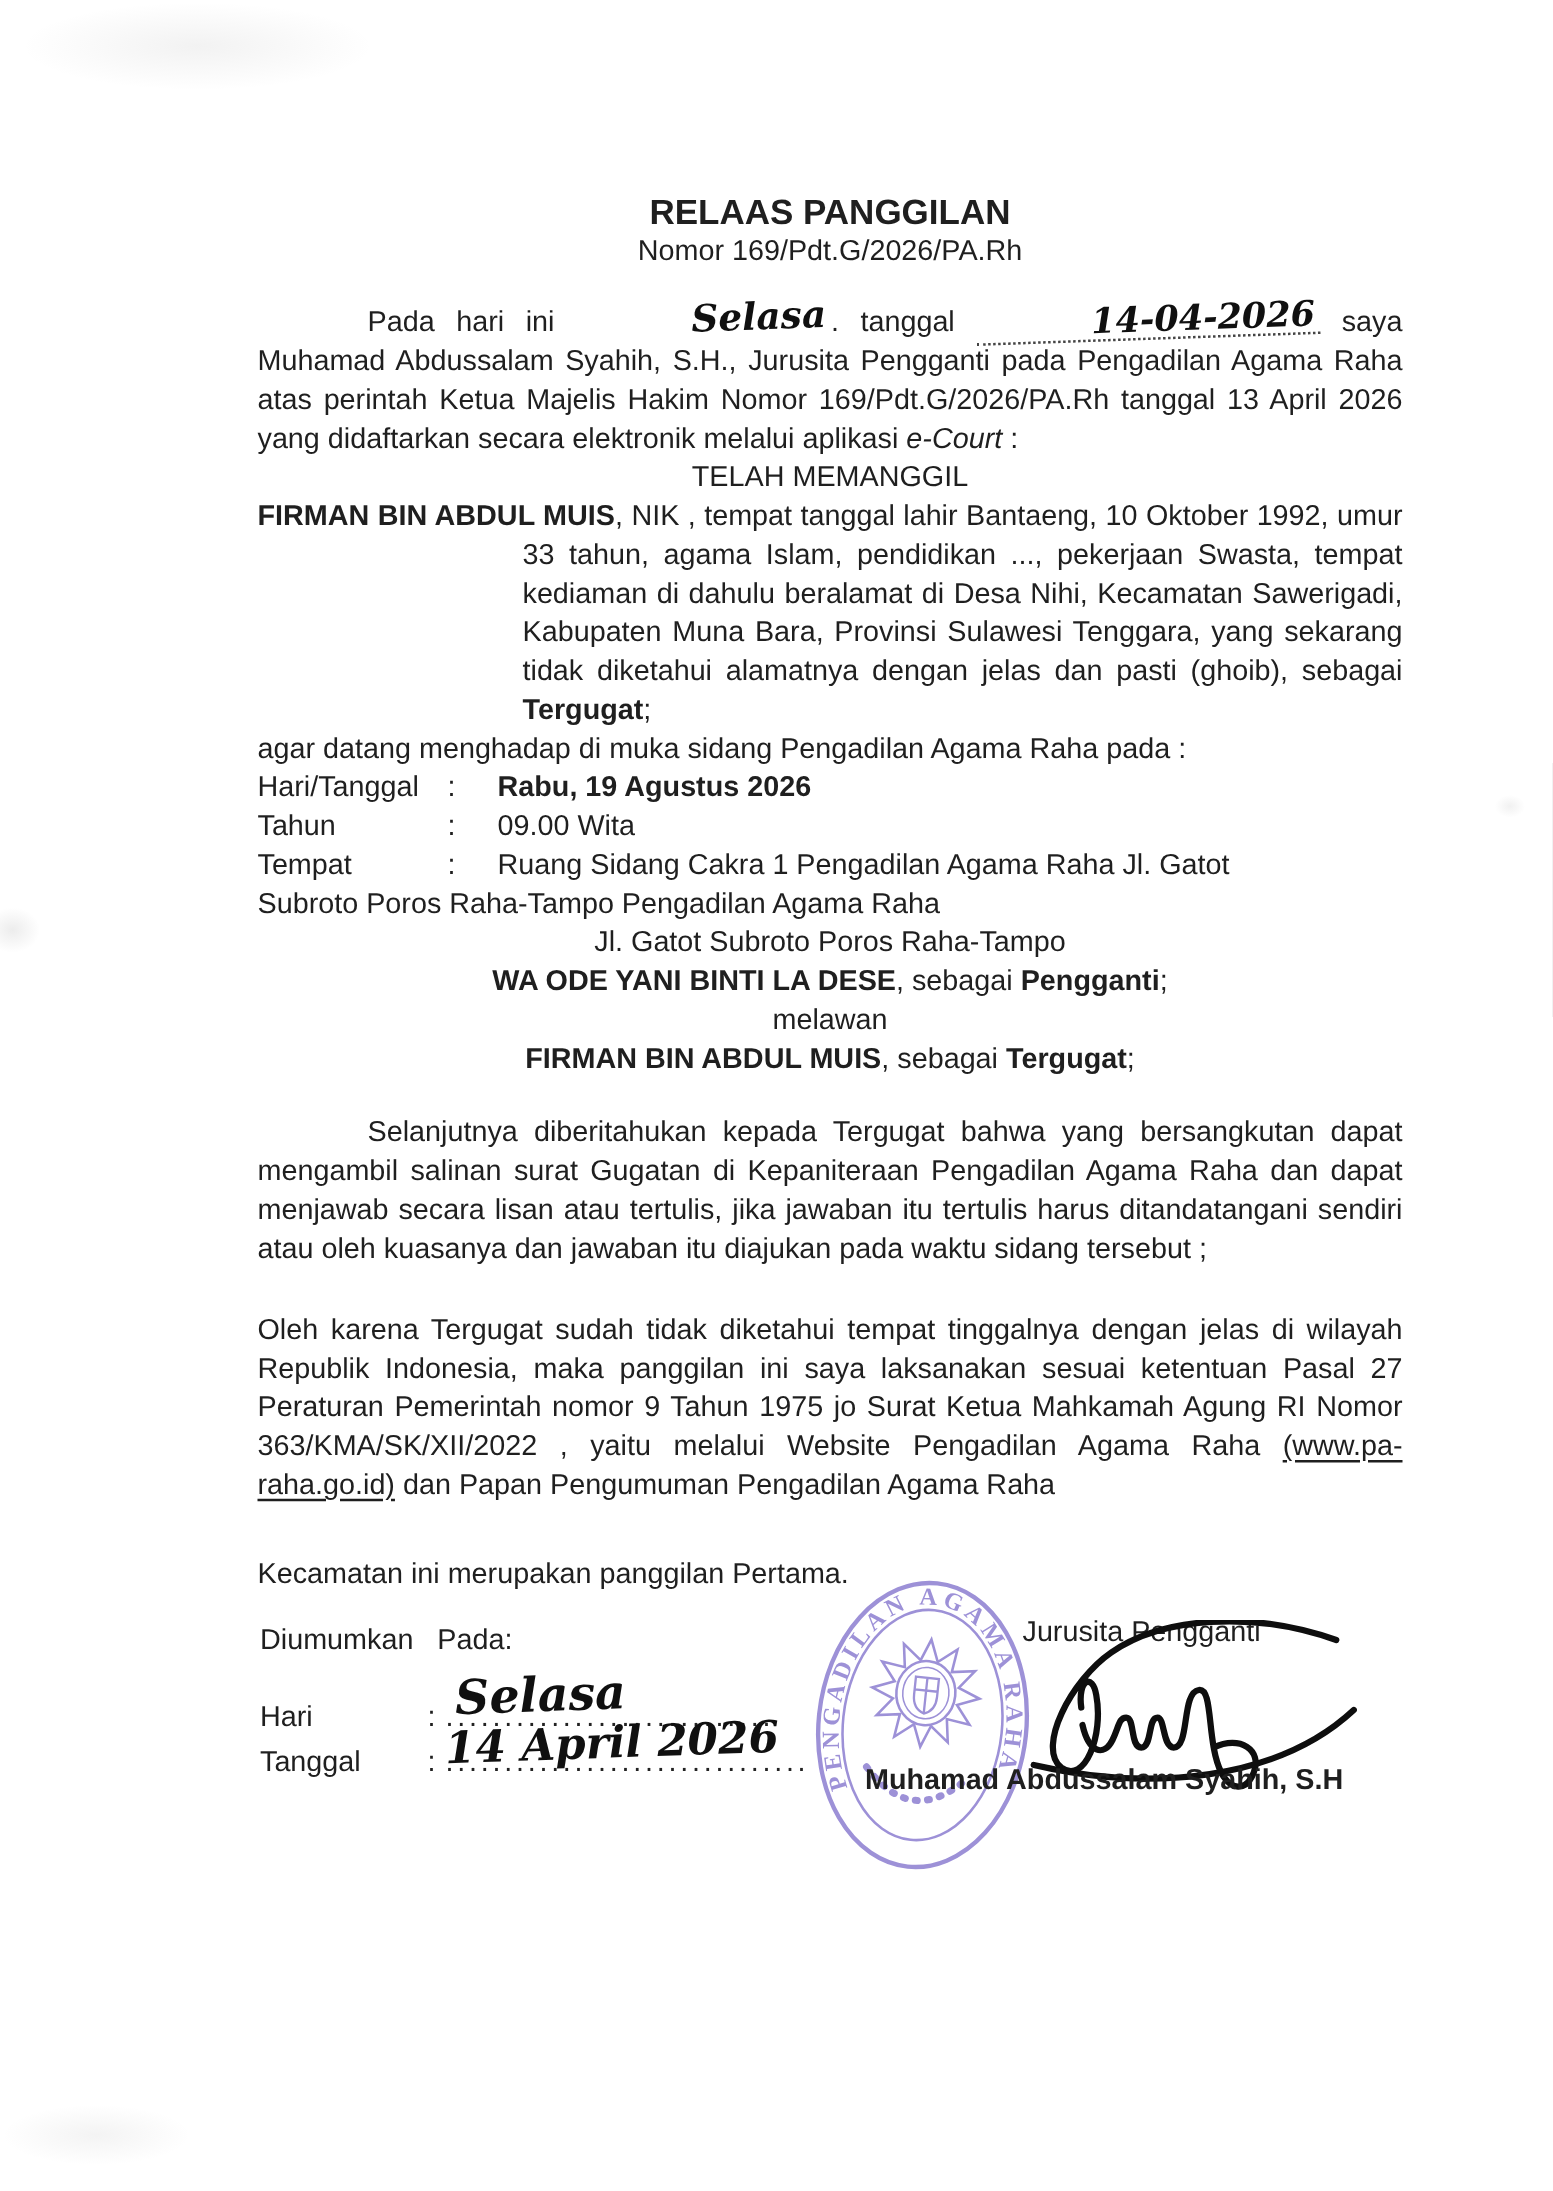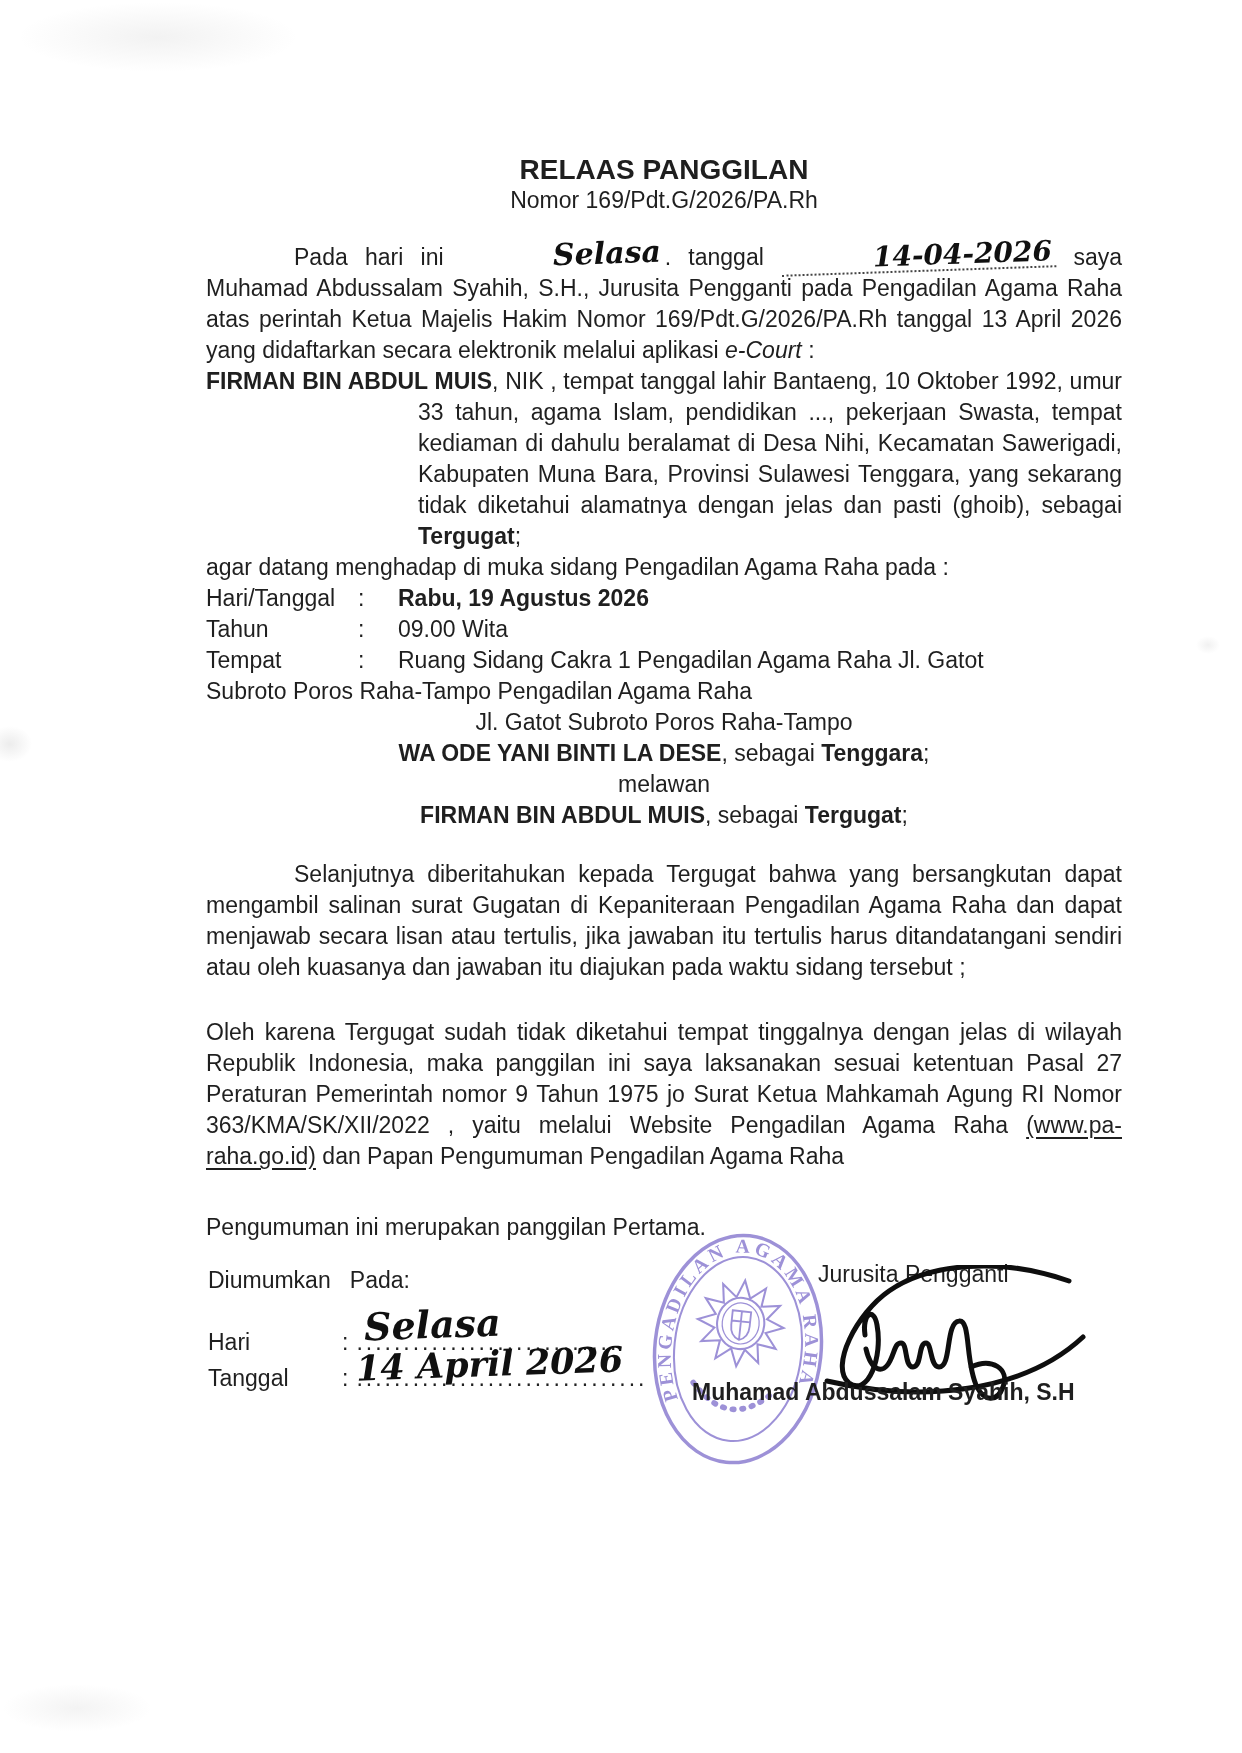--- a/index.html
+++ b/index.html
@@ -65,20 +65,21 @@
 
   <div class="content">
 
     <div class="center bold" style="font-size:28px;">RELAAS PANGGILAN</div>
     <div class="center">Nomor 169/Pdt.G/2026/PA.Rh</div>
 
     <p class="justify indent mt26">
       <span>Pada hari ini </span><span class="hand hand-day">Selasa</span><span>. tanggal </span><span class="hand hand-date">14-04-2026</span><span> saya Muhamad Abdussalam Syahih, S.H., Jurusita Pengganti pada Pengadilan Agama Raha atas perintah Ketua Majelis Hakim Nomor 169/Pdt.G/2026/PA.Rh tanggal 13 April 2026 yang didaftarkan secara elektronik melalui aplikasi </span><span class="italic">e-Court</span><span> :</span>
     </p>
 
+    <div class="center">TELAH MEMANGGIL</div>
 
     <p class="hanging justify">
       <b>FIRMAN BIN ABDUL MUIS</b><span>, NIK , tempat tanggal lahir Bantaeng, 10 Oktober 1992, umur 33 tahun, agama Islam, pendidikan ..., pekerjaan Swasta, tempat kediaman di dahulu beralamat di Desa Nihi, Kecamatan Sawerigadi, Kabupaten Muna Bara, Provinsi Sulawesi Tenggara, yang sekarang tidak diketahui alamatnya dengan jelas dan pasti (ghoib), sebagai </span><b>Tergugat</b><span>;</span>
     </p>
 
     <div>agar datang menghadap di muka sidang Pengadilan Agama Raha pada :</div>
 
     <div class="srow">
       <span class="slabel">Hari/Tanggal</span>
         <span class="ssep">:</span>
@@ -92,34 +93,34 @@
     <div class="srow">
       <span class="slabel">Tempat</span>
         <span class="ssep">:</span>
         <span>Ruang Sidang Cakra 1 Pengadilan Agama Raha Jl. Gatot</span>
     </div>
     <div>Subroto Poros Raha-Tampo Pengadilan Agama Raha</div>
     <div class="center">Jl. Gatot Subroto Poros Raha-Tampo</div>
 
 
     <div class="center">
-      <b>WA ODE YANI BINTI LA DESE</b><span>, sebagai </span><b>Tenggara</b><span>;</span>
+      <b>WA ODE YANI BINTI LA DESE</b><span>, sebagai </span><b>Pengganti</b><span>;</span>
     </div>
     <div class="center">melawan</div>
     <div class="center">
       <b>FIRMAN BIN ABDUL MUIS</b><span>, sebagai </span><b>Tergugat</b><span>;</span>
     </div>
 
     <p class="justify indent mt28">Selanjutnya diberitahukan kepada Tergugat bahwa yang bersangkutan dapat mengambil salinan surat Gugatan di Kepaniteraan Pengadilan Agama Raha dan dapat menjawab secara lisan atau tertulis, jika jawaban itu tertulis harus ditandatangani sendiri atau oleh kuasanya dan jawaban itu diajukan pada waktu sidang tersebut ;</p>
 
     <p class="justify mt46">
       <span>Oleh karena Tergugat sudah tidak diketahui tempat tinggalnya dengan jelas di wilayah Republik Indonesia, maka panggilan ini saya laksanakan sesuai ketentuan Pasal 27 Peraturan Pemerintah nomor 9 Tahun 1975 jo Surat Ketua Mahkamah Agung RI Nomor 363/KMA/SK/XII/2022 , yaitu melalui Website Pengadilan Agama Raha </span><span class="url">(www.pa-raha.go.id)</span><span> dan Papan Pengumuman Pengadilan Agama Raha</span>
     </p>
 
-    <div class="mt40">Pengumuman ini merupakan panggilan Pertama.</div>
+    <div class="mt40">Kecamatan ini merupakan panggilan Pertama.</div>
 
     <div class="footer">
 
       <svg class="stamp" width="176" height="236" viewBox="0 0 170 230">
         <g transform="rotate(6 85 115)" stroke="#8c7ed1" fill="none">
           <ellipse cx="85" cy="115" rx="81" ry="111" stroke-width="3.4"></ellipse>
           <ellipse cx="85" cy="115" rx="62" ry="90" stroke-width="2"></ellipse>
           <path id="ringPath" d="M 35 175 A 65 94 0 1 1 135 175" stroke="none"></path>
           <text font-family="Liberation Serif, serif" font-size="19" font-weight="bold" letter-spacing="3.5" fill="#8c7ed1" stroke="none">
             <textPath href="#ringPath" startOffset="6">PENGADILAN AGAMA RAHA</textPath>

